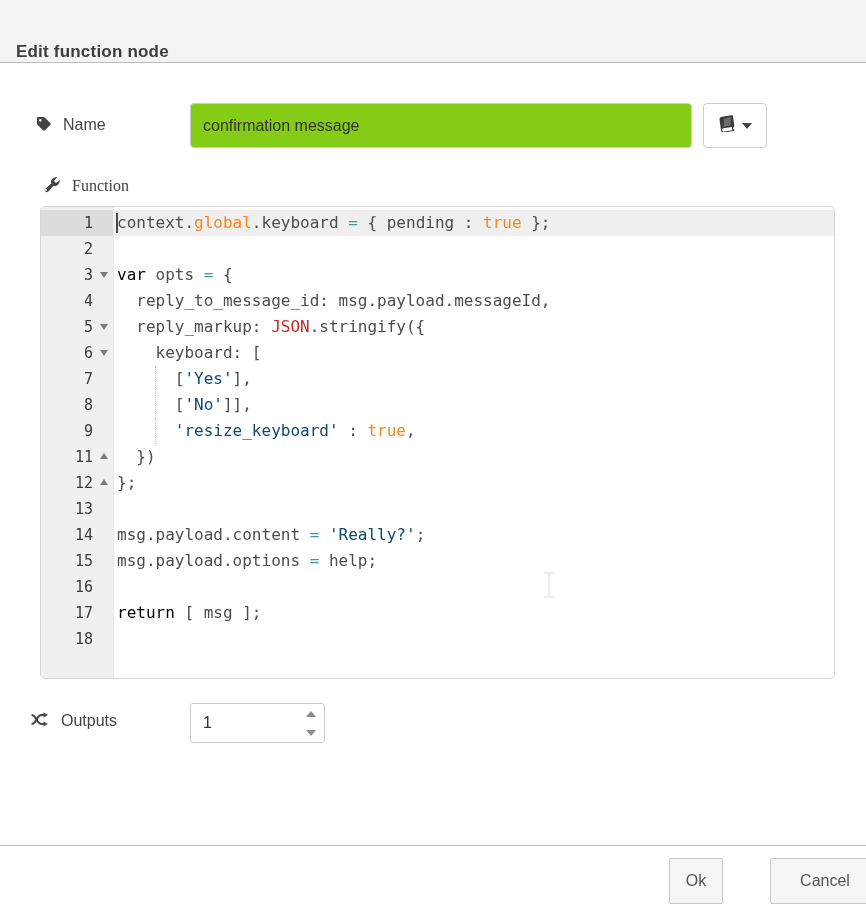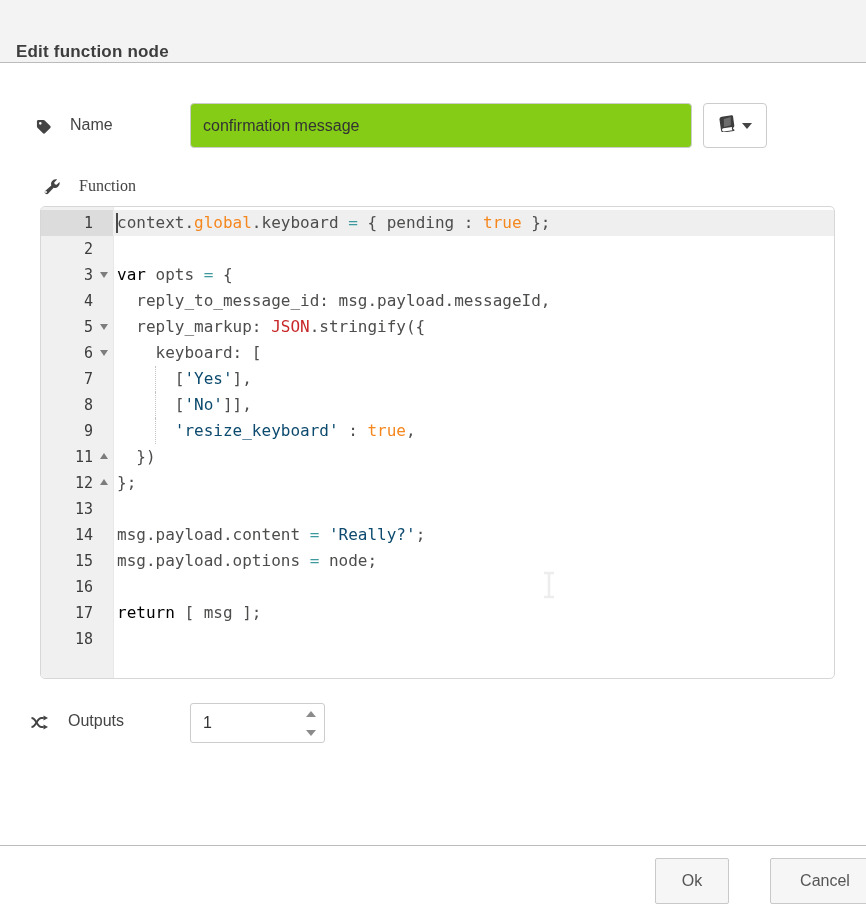--- a/index.html
+++ b/index.html
@@ -5,21 +5,21 @@
   html,body{margin:0;padding:0;background:#fff;}
   .dialog{position:relative;width:866px;height:920px;background:#fff;overflow:hidden;
     font-family:"Liberation Sans",sans-serif;color:#444;}
 
   
   .hdr{position:absolute;left:0;top:0;width:100%;height:63px;background:#f3f3f3;
     border-bottom:1px solid #bbb;display:flex;align-items:flex-end;box-sizing:border-box;padding:0 16px;}
   .hdr h1{margin:0;font-size:17px;font-weight:bold;color:#3d3d3d;letter-spacing:.2px;}
 
   
-  .lbl{position:absolute;display:flex;align-items:flex-end;gap:19px;font-size:16px;color:#444;}
+  .lbl{position:absolute;display:flex;align-items:flex-start;gap:12px;font-size:16px;color:#444;}
   .lbl svg{display:block;}
 
   .txt-input{position:absolute;box-sizing:border-box;border:1px solid #ccc;border-radius:4px;
     background:#84cc16;font-family:"Liberation Sans",sans-serif;font-size:16px;color:#333;
     padding:0 12px;outline:none;}
 
   .lib-btn{position:absolute;left:703px;top:103px;width:64px;height:45px;box-sizing:border-box;
     border:1px solid #ccc;border-radius:4px;background:#fff;display:flex;align-items:center;
     justify-content:center;gap:7px;cursor:pointer;}
   .caret-down{width:0;height:0;border-left:5px solid transparent;border-right:5px solid transparent;
@@ -62,21 +62,21 @@
     border-top:6px solid #8b8b8b;}
 
   .tip{position:absolute;left:35px;top:767px;width:701px;height:49px;box-sizing:border-box;
     background:#fbfbe3;border:1px solid #ececd2;border-radius:2px;display:flex;align-items:center;
     padding-left:13px;font-size:16px;color:#333;}
 
   .footer-divider{position:absolute;left:0;top:845px;width:866px;height:1px;background:#bcbcbc;}
   .btn{position:absolute;top:858px;height:46px;box-sizing:border-box;background:#f6f6f6;
     border:1px solid #c9c9c9;border-radius:2px;font-family:"Liberation Sans",sans-serif;
     font-size:16px;color:#555;display:flex;align-items:center;justify-content:center;cursor:pointer;}
-  .btn-ok{left:655px;width:74px;}
+  .btn-ok{left:669px;width:54px;}
   .btn-cancel{left:735px;width:110px;margin-left:35px;}
 
   .mouse-ibeam{position:absolute;left:541px;top:571px;z-index:5;pointer-events:none;}
 </style>
 </head>
 <body>
 
 <div class="dialog">
 
   <div class="hdr">
@@ -159,21 +159,21 @@
       <div class="ed-line">
         <div class="gutter-cell"><span class="ln">13</span></div>
         <div class="code-cell"></div>
       </div>
       <div class="ed-line">
         <div class="gutter-cell"><span class="ln">14</span></div>
         <div class="code-cell"><span>msg.payload.content </span><span class="tok-t">=</span><span> </span><span class="tok-s">'Really?'</span><span>;</span></div>
       </div>
       <div class="ed-line">
         <div class="gutter-cell"><span class="ln">15</span></div>
-        <div class="code-cell"><span>msg.payload.options </span><span class="tok-t">=</span><span> node;</span></div>
+        <div class="code-cell"><span>msg.payload.options </span><span class="tok-t">=</span><span> help;</span></div>
       </div>
       <div class="ed-line">
         <div class="gutter-cell"><span class="ln">16</span></div>
         <div class="code-cell"></div>
       </div>
       <div class="ed-line">
         <div class="gutter-cell"><span class="ln">17</span></div>
         <div class="code-cell"><span class="tok-k">return</span><span> [ msg ];</span></div>
       </div>
       <div class="ed-line">

